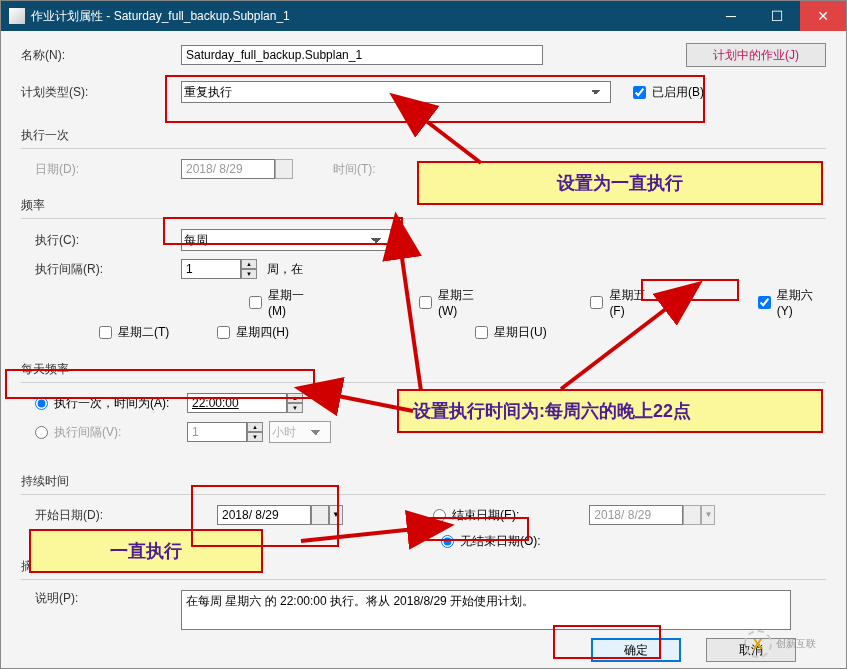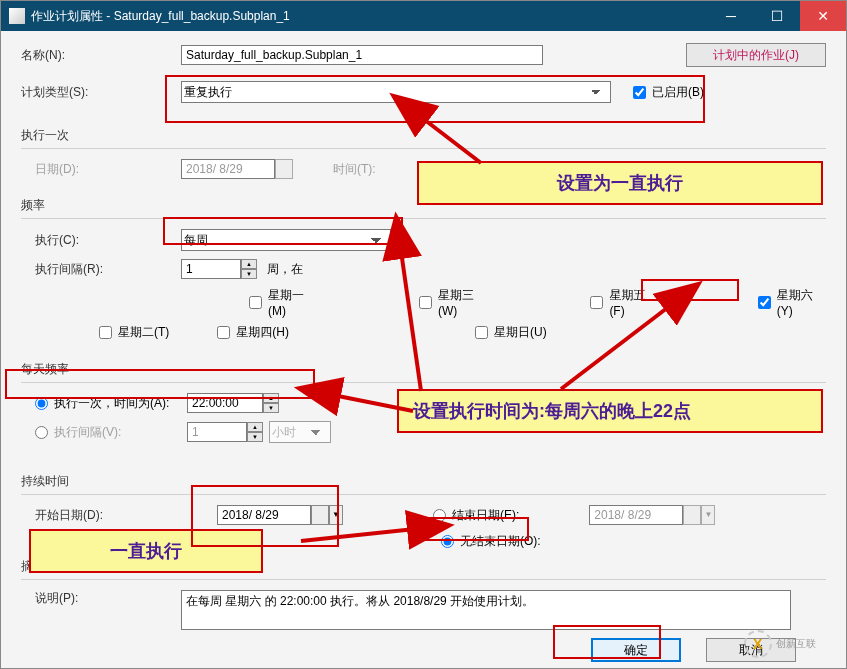--- a/index.html
+++ b/index.html
@@ -170,21 +170,21 @@
   </div>
 
   <div class="section-title" style="margin-top:20px">每天频率</div>
   <hr class="hr">
   <div class="row">
     <label class="rdo" style="padding-left:14px;width:166px">
       <input type="radio" name="daily" checked="" style="">
       <span>执行一次，时间为(A):</span>
     </label>
     <div class="spin">
-      <input type="text" style="width: 76px;" value="22:00:00">
+      <input type="text" style="width: 100px; text-decoration: underline;" value="22:00:00">
       <div class="spinbtns">
           <div>▲</div>
           <div>▼</div>
         </div>
     </div>
   </div>
   <div class="row">
     <label class="rdo disabled" style="padding-left:14px;width:166px">
       <input type="radio" name="daily" style="">
       <span>执行间隔(V):</span>

